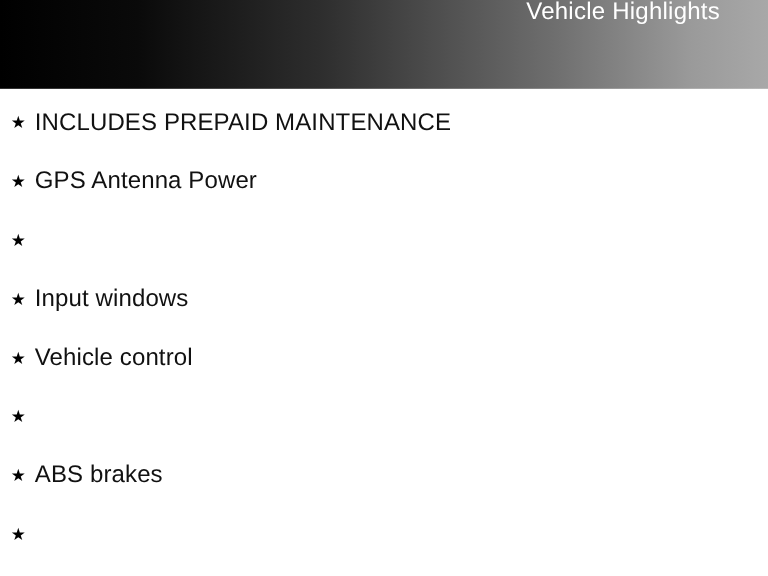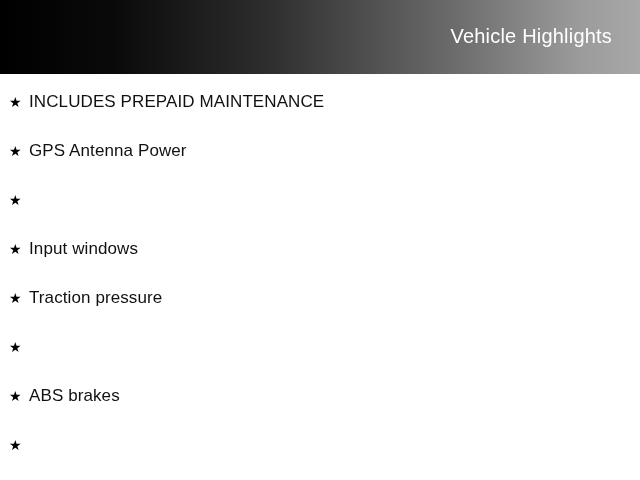--- a/index.html
+++ b/index.html
@@ -19,24 +19,24 @@
     height: 480px;
     background: #ffffff;
     box-sizing: border-box;
   }
   .header-bar {
     position: relative;
     width: 100%;
     height: 74px;
     background: linear-gradient(to right, #000000 0%, #0a0a0a 18%, #2e2e2e 42%, #6e6e6e 72%, #9a9a9a 90%, #a8a8a8 100%);
     display: flex;
-    align-items: center;
+    align-items: flex-start;
     justify-content: flex-end;
     box-sizing: border-box;
-    padding-right: 28px;
+    padding-right: 40px;
   }
   .header-title {
     color: #ffffff;
     font-size: 20px;
     font-weight: normal;
     letter-spacing: 0.2px;
     line-height: 1;
     padding-bottom: 2px;
   }
   .highlights {
@@ -54,21 +54,21 @@
   .bullet-star {
     width: 20px;
     flex: 0 0 20px;
     color: #000000;
     font-size: 14px;
     line-height: 20px;
     text-align: left;
   }
   .highlight-label {
     color: #111111;
-    font-size: 17px;
+    font-size: 20px;
     line-height: 20px;
     letter-spacing: 0.1px;
     white-space: nowrap;
   }
 </style>
 </head>
 <body>
 
 <div class="page">
 
@@ -92,21 +92,21 @@
       <span class="bullet-star">★</span>
     </li>
 
     <li class="highlight-item">
       <span class="bullet-star">★</span>
       <span class="highlight-label">Input windows</span>
     </li>
 
     <li class="highlight-item">
       <span class="bullet-star">★</span>
-      <span class="highlight-label">Traction pressure</span>
+      <span class="highlight-label">Vehicle control</span>
     </li>
 
     <li class="highlight-item">
       <span class="bullet-star">★</span>
     </li>
 
     <li class="highlight-item">
       <span class="bullet-star">★</span>
       <span class="highlight-label">ABS brakes</span>
     </li>

